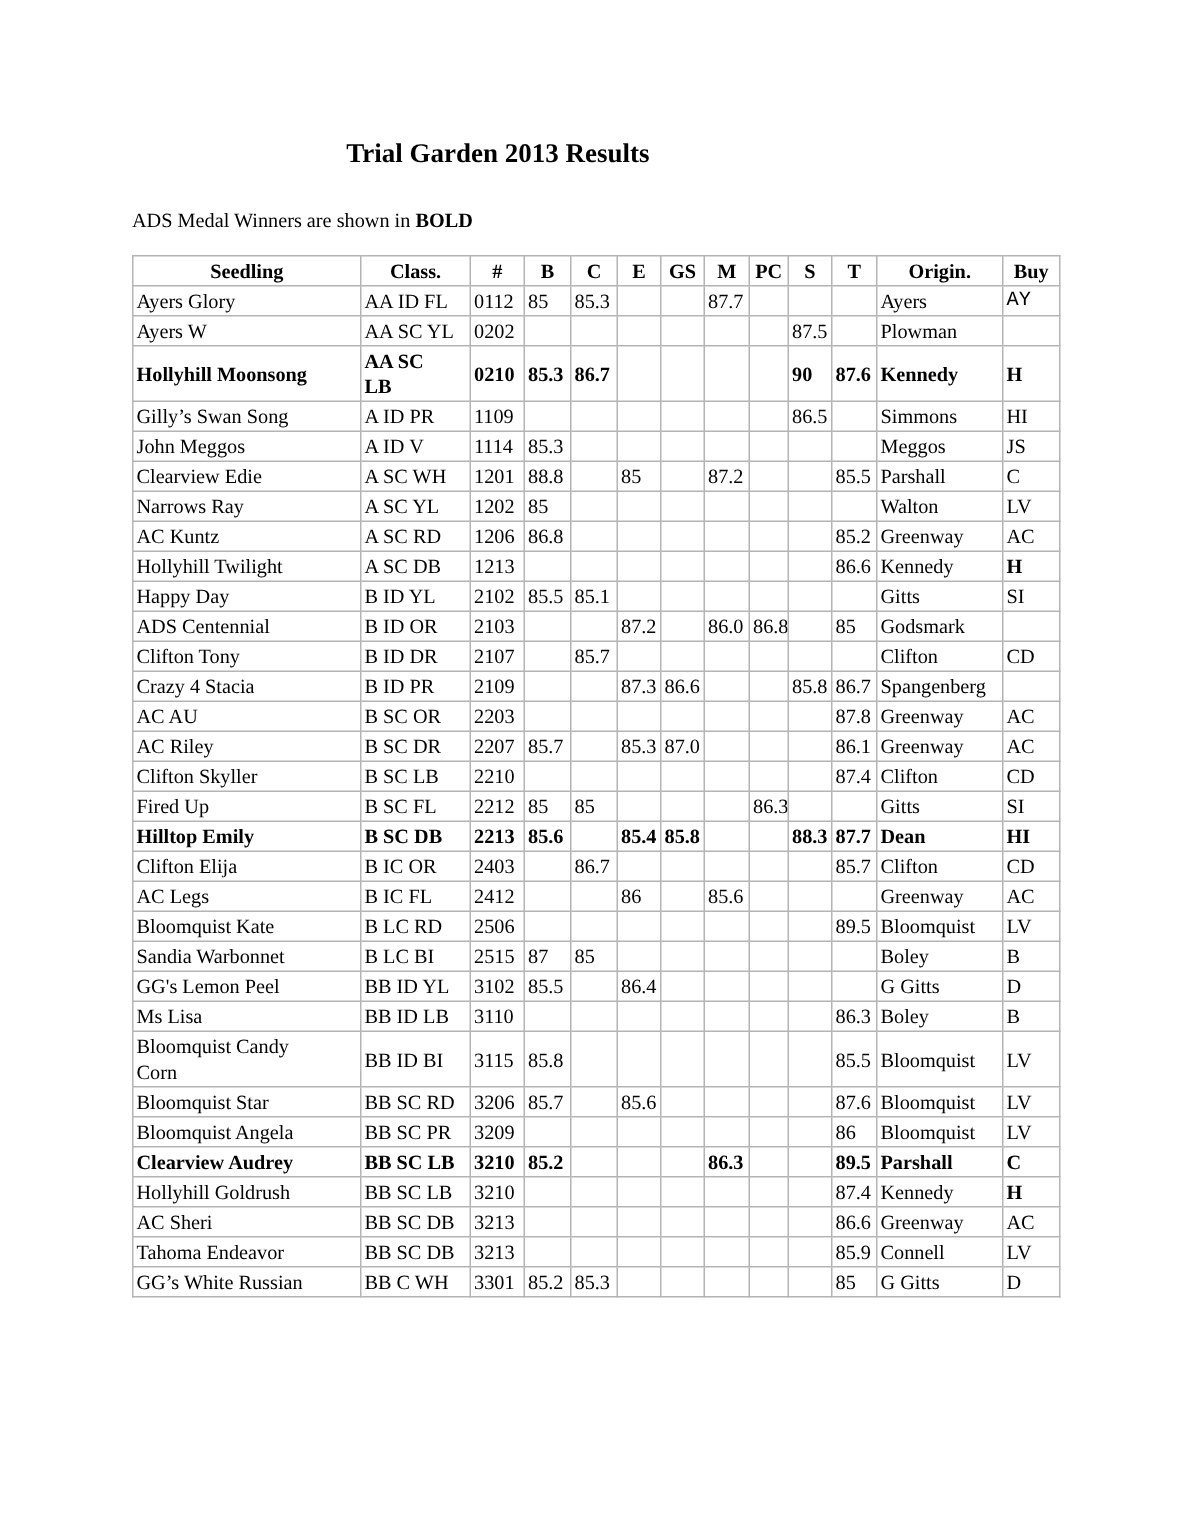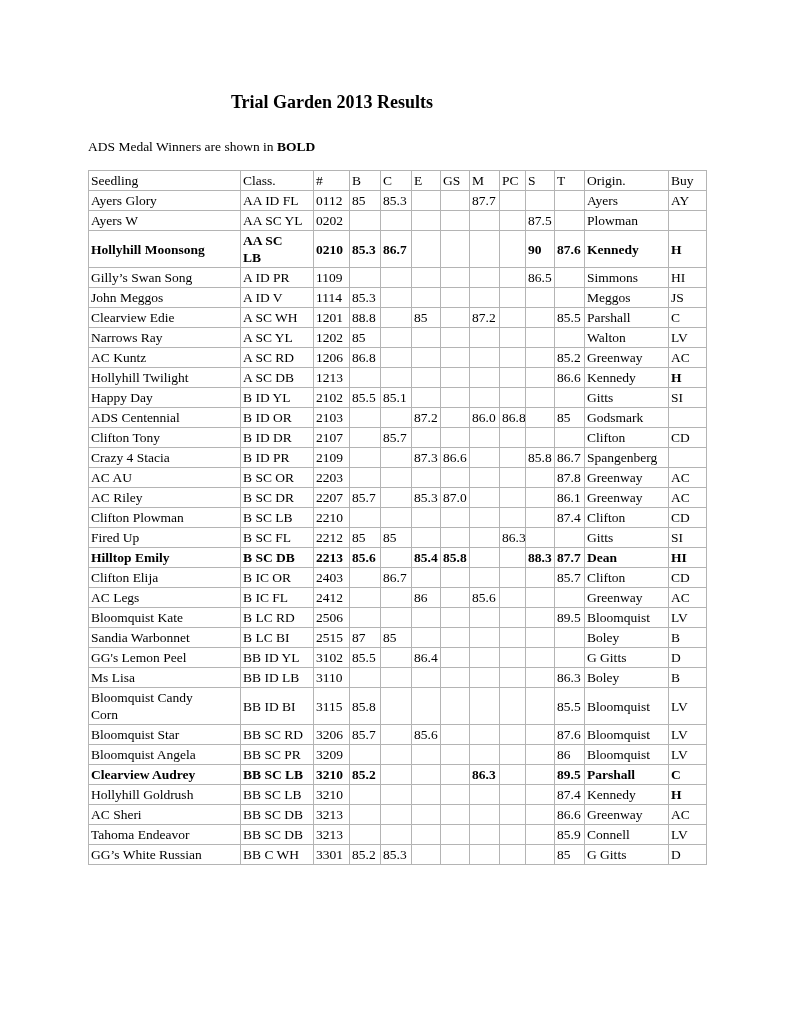--- a/index.html
+++ b/index.html
@@ -20,24 +20,24 @@
   table.results{
     margin-left:88px;border-collapse:collapse;table-layout:fixed;
     width:618px;font-size:13.5px;
   }
   table.results th, table.results td{
     border:1px solid var(--border,#b4b4b4);
     padding:1px 2px;line-height:17px;
     text-align:left;vertical-align:middle;
     white-space:pre-line;overflow:hidden;
   }
-  table.results th{font-weight:normal;}
+  table.results th{font-weight:bold;text-align:center;}
   tr.bold-row td{font-weight:bold;}
   td.buy-bold{font-weight:bold;}
-  td.align-right{text-align:right;}
+  td.align-right{text-align:right;font-family:Liberation Mono, monospace;}
 </style>
 </head>
 <body style="--bg: #ffffff; --border: #b4b4b4; color: rgb(0, 0, 0);">
 
 <div class="page">
   <h1 class="title">Trial Garden 2013 Results</h1>
   <p class="subtitle"><span>ADS Medal Winners are shown in </span><b>BOLD</b></p>
   <table class="results">
     <colgroup id="colgroup">
         <col style="width: 152px;">
@@ -292,21 +292,21 @@
           <td>85.3</td>
           <td>87.0</td>
           <td></td>
           <td></td>
           <td></td>
           <td>86.1</td>
           <td>Greenway</td>
           <td>AC</td>
         </tr>
         <tr>
-          <td>Clifton Plowman</td>
+          <td>Clifton Skyller</td>
           <td>B SC LB</td>
           <td>2210</td>
           <td></td>
           <td></td>
           <td></td>
           <td></td>
           <td></td>
           <td></td>
           <td></td>
           <td>87.4</td>

